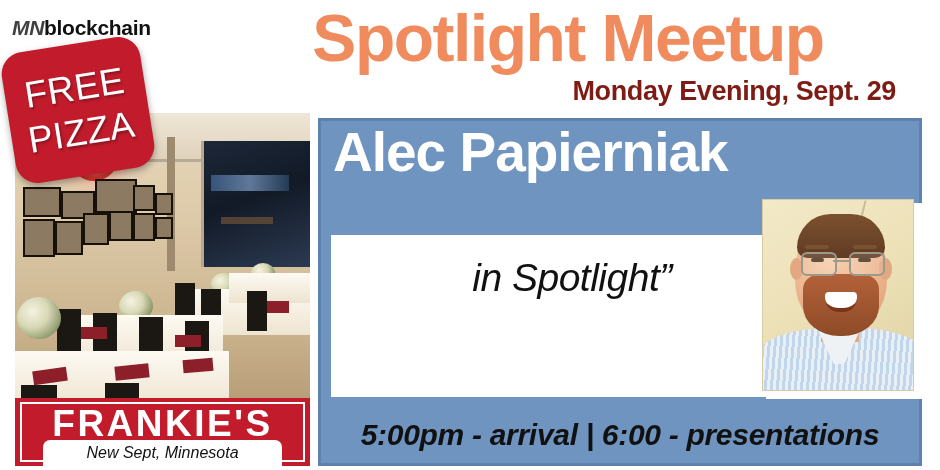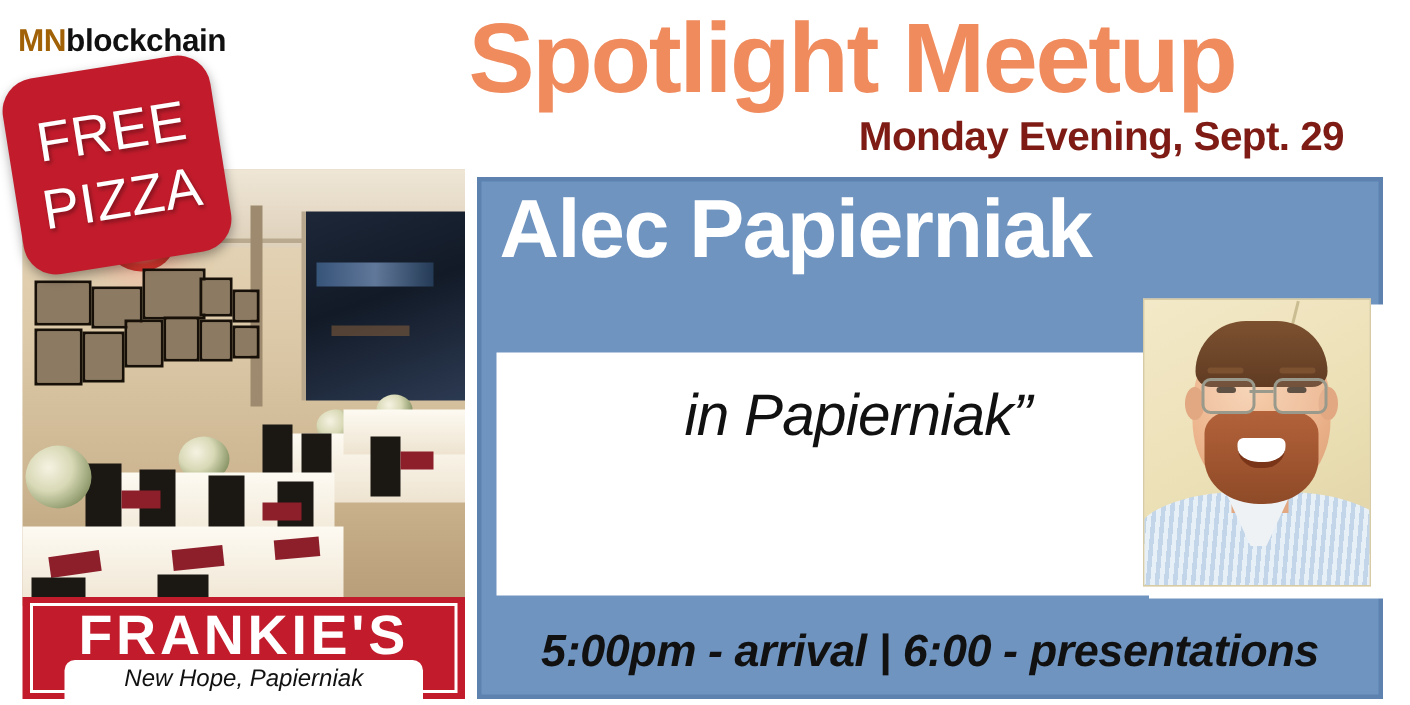--- a/index.html
+++ b/index.html
@@ -5,21 +5,21 @@
   html,body{margin:0;padding:0;background:#fff;}
   body{
     width:940px;height:470px;overflow:hidden;
     font-family:"Liberation Sans", sans-serif;
     -webkit-font-smoothing:antialiased;
   }
   #poster{position:relative;width:940px;height:470px;background:#ffffff;overflow:hidden;}
 
   
   #brand{position:absolute;left:12px;top:16px;font-size:21px;font-weight:bold;letter-spacing:-.3px;white-space:nowrap;}
-  #brand .mn{color:#a16207;}
+  #brand .mn{color:#404040;font-style:italic;}
   #brand .bc{color:#111111;}
 
   
   #headline{
     position:absolute;left:196px;top:6px;width:744px;
     text-align:center;
     font-size:66px;font-weight:bold;line-height:.98;
     color:#f08b5e;letter-spacing:-1.5px;white-space:nowrap;
   }
   #dateline{
@@ -261,29 +261,29 @@
 
   <div id="pizza-badge">
     <span>FREE</span>
     <span>PIZZA</span>
   </div>
 
   <div id="frankies">
     <div id="frankies-frame"></div>
     <div id="frankies-name">FRANKIE'S</div>
     <div id="frankies-city-wrap">
-      <span id="frankies-city">New Hope, Papierniak</span>
+      <span id="frankies-city">New Sept, Minnesota</span>
     </div>
   </div>
 
   <div id="speaker-panel">
     <div id="speaker-name">Alec Papierniak</div>
     <div id="talk-box">
       <div id="talk-title">
-        <span class="l2">in Papierniak”</span>
+        <span class="l2">in Spotlight”</span>
       </div>
     </div>
   </div>
 
   <div id="headshot-frame"></div>
   <div id="headshot">
     <div class="hs hs-wall"></div>
     <div class="hs hs-crack"></div>
     <div class="hs hs-shirt"></div>
     <div class="hs hs-neck"></div>

